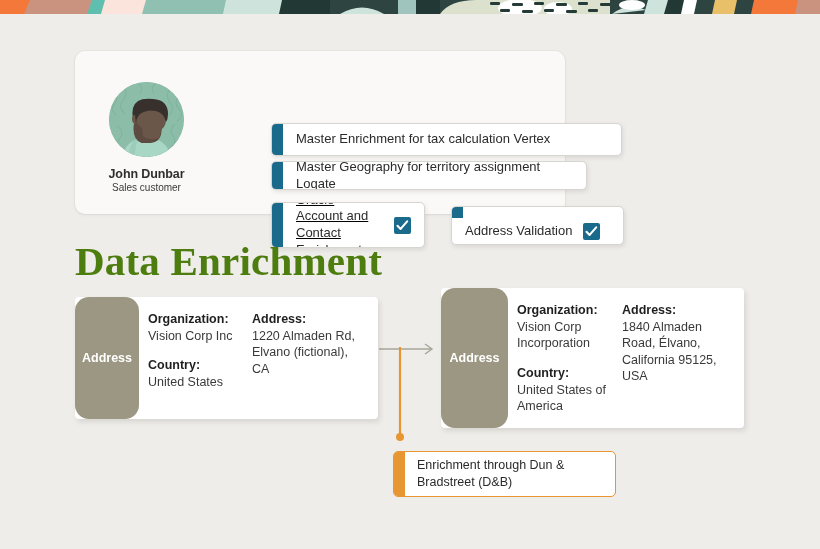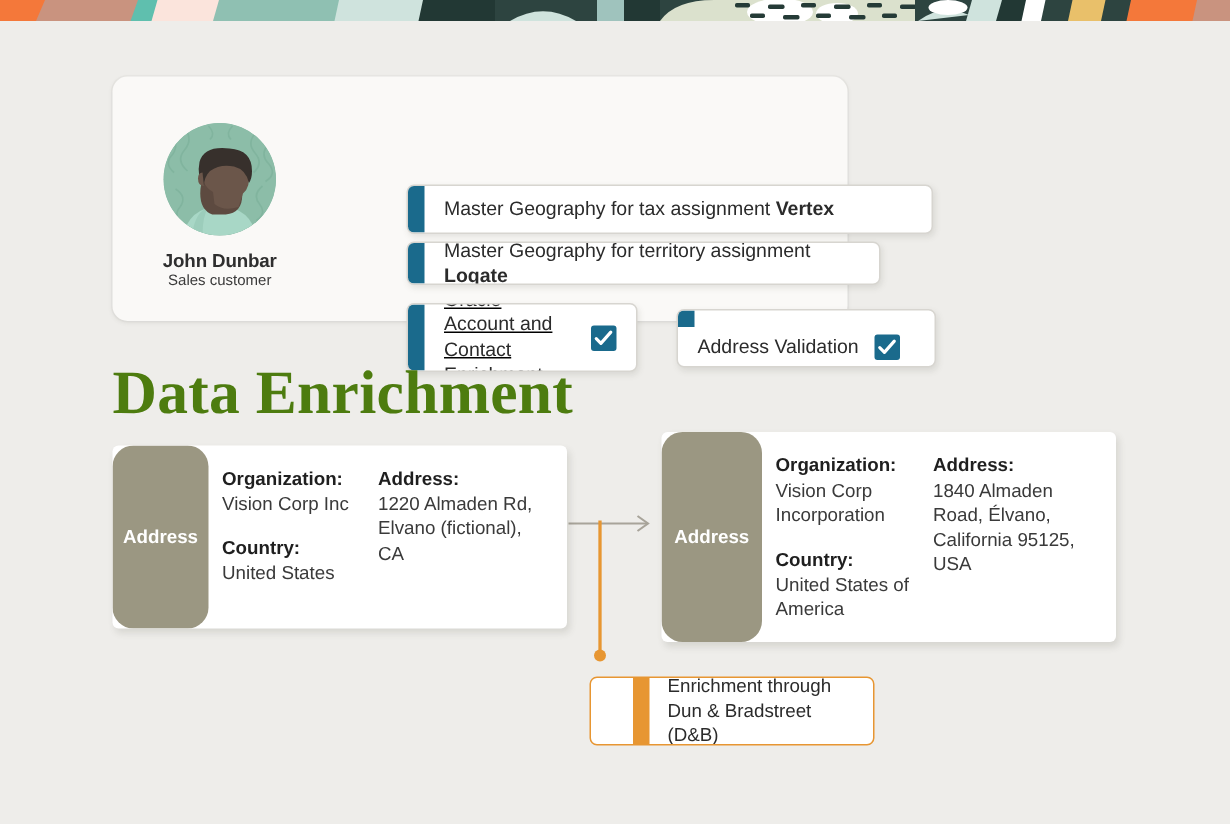--- a/index.html
+++ b/index.html
@@ -83,21 +83,21 @@
   .chip-body {
     flex: 1 1 auto;
     display: flex;
     align-items: center;
     gap: 11px;
     padding: 0 13px;
     font-size: 13px;
     color: #2b2b2b;
     line-height: 1.28;
   }
-  .chip-body b { font-weight: bold; }
+  .chip-body b { font-weight: normal; }
 
   #chip-vertex   { left: 196px; top: 72px;  width: 351px; height: 33px; }
   #chip-loqate   { left: 196px; top: 110px; width: 316px; height: 29px; }
   #chip-oracle   { left: 196px; top: 151px; width: 154px; height: 46px; text-decoration: underline; }
   #chip-address  { left: 376px; top: 155px; width: 173px; height: 39px; flex-direction: column; }
 
   .checkbox {
     flex: 0 0 auto;
     width: 17px; height: 17px;
     background: #1a6a8c;
@@ -173,28 +173,27 @@
     position: absolute;
     left: 0; top: 0;
     width: 820px; height: 549px;
     pointer-events: none;
   }
 
   
   #callout {
     position: absolute;
     left: 393px; top: 451px;
-    width: 190px; height: 46px;
+    width: 223px; height: 46px;
     display: flex;
     align-items: stretch;
     background: #ffffff;
     border: 1px solid #e79632;
     border-radius: 5px;
     overflow: hidden;
-    padding-left: 28px;
   }
   #callout-bar {
     flex: 0 0 11px;
     background: #e79632;
   }
   #callout-text {
     flex: 1 1 auto;
     display: flex;
     align-items: center;
     padding: 0 10px 0 12px;
@@ -281,21 +280,21 @@
         </g>
       </svg>
     </div>
     <div id="persona-name">John Dunbar</div>
     <div id="persona-role">Sales customer</div>
   </div>
 
   <div class="chip" id="chip-vertex">
     <div class="chip-bar"></div>
     <div class="chip-body">
-      <span><span>Master Geography for tax assignment </span><b>Vertex</b></span>
+      <span><span>Master Enrichment for tax calculation </span><b>Vertex</b></span>
     </div>
   </div>
 
   <div class="chip" id="chip-loqate">
     <div class="chip-bar"></div>
     <div class="chip-body">
       <span><span>Master Geography for territory assignment </span><b>Loqate</b></span>
     </div>
   </div>
 

